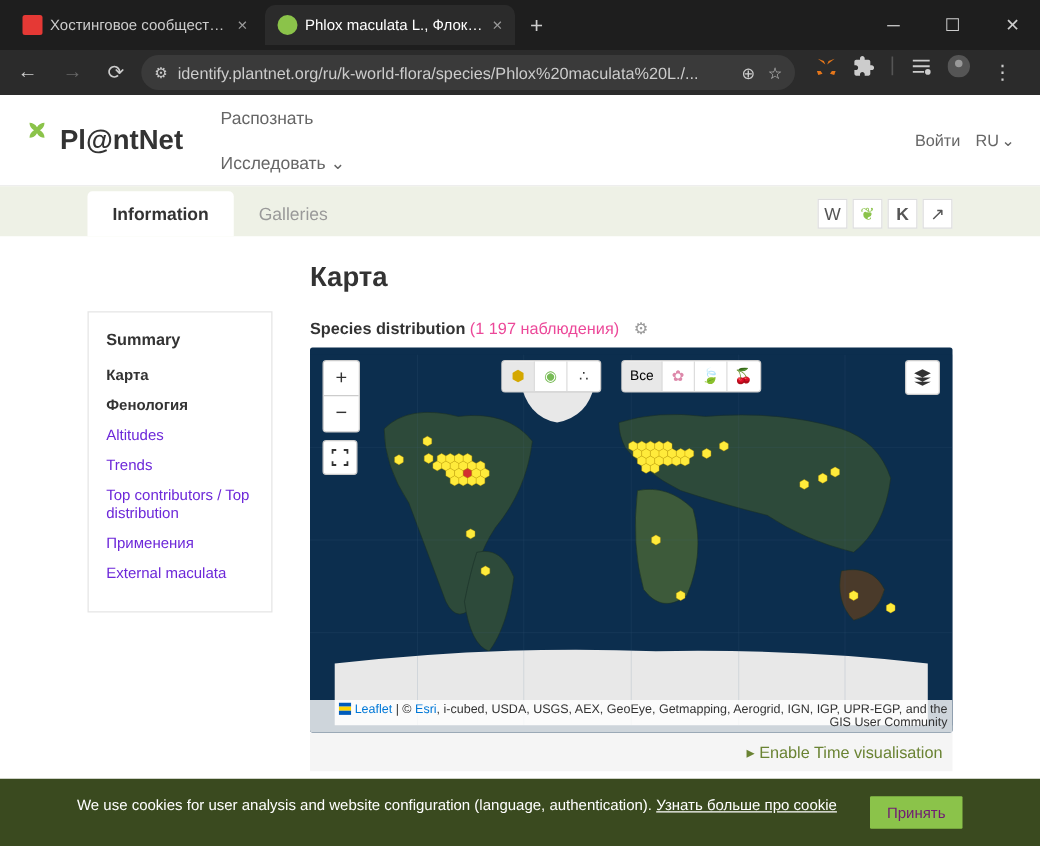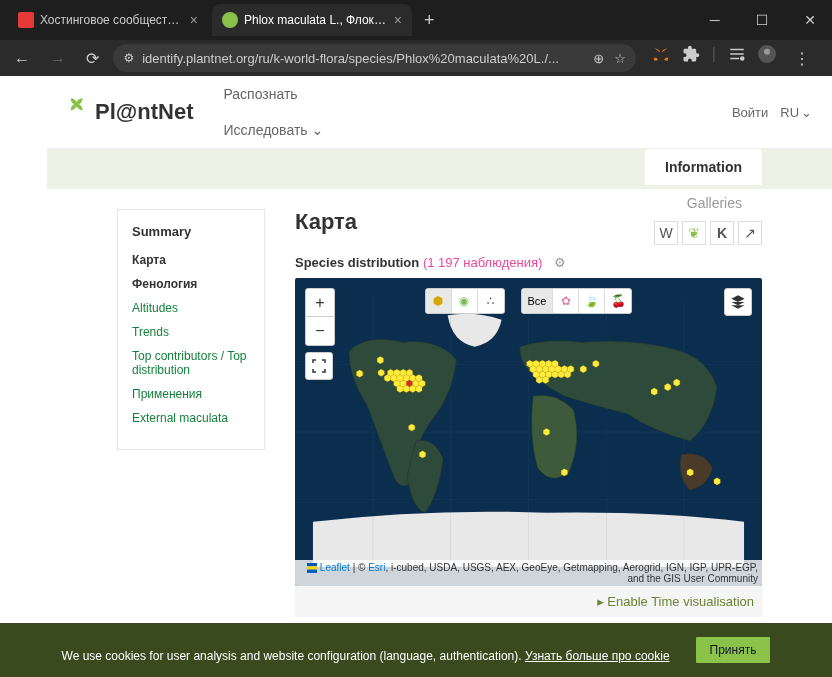--- a/index.html
+++ b/index.html
@@ -19,42 +19,42 @@
 .navbar { background: #2b2b2b; height: 36px; display: flex; align-items: center; padding: 0 8px; gap: 8px; }
 .nav-btn { color: #ccc; cursor: pointer; padding: 4px 6px; font-size: 16px; }
 .url-bar { flex: 1; background: #3a3a3a; border-radius: 16px; height: 28px; display: flex; align-items: center; padding: 0 10px; color: #ccc; font-size: 13px; }
 .url-icon { margin-right: 8px; font-size: 12px; }
 .url-text { flex: 1; white-space: nowrap; overflow: hidden; text-overflow: ellipsis; }
 .url-actions { display: flex; gap: 10px; margin-left: 8px; }
 .ext-icons { display: flex; gap: 12px; padding: 0 8px; }
 .ext-icon { width: 18px; height: 18px; cursor: pointer; }
 
 
-.page { background: #fff; height: 601px; overflow-y: auto; position: relative; padding-left: 47px; }
+.page { background: #fff; height: 601px; overflow-y: auto; position: relative; }
 .header { display: flex; align-items: center; padding: 10px 20px; border-bottom: 1px solid #eee; }
 .logo { display: flex; align-items: center; font-size: 22px; font-weight: bold; color: #333; }
 .logo-icon { color: #8bc34a; margin-right: 4px; }
 .nav-links { display: flex; gap: 20px; margin-left: 30px; flex-direction: column; }
 .nav-link { color: #666; font-size: 14px; cursor: pointer; }
 .header-right { margin-left: auto; display: flex; align-items: center; gap: 12px; font-size: 13px; }
 .login-link { color: #666; cursor: pointer; margin-left: 44px; }
 .reg-btn { background: #8bc34a; color: #fff; padding: 7px 14px; border-radius: 3px; cursor: pointer; border: none; font-size: 13px; }
 .lang { color: #666; cursor: pointer; display: flex; align-items: center; gap: 2px; }
 
-.tabs-bar { background: #eef1e6; height: 40px; display: flex; align-items: flex-end; padding: 0 70px; flex-direction: column; }
+.tabs-bar { background: #eef1e6; height: 40px; display: flex; align-items: flex-end; padding: 0 70px; }
 .page-tab { padding: 10px 20px; color: #999; font-size: 14px; cursor: pointer; }
 .page-tab.active { background: #fff; color: #333; font-weight: bold; border-radius: 4px 4px 0 0; }
 .share-icons { margin-left: auto; display: flex; gap: 4px; padding-bottom: 6px; }
 .share-icon { width: 24px; height: 24px; background: #fff; border: 1px solid #ddd; display: flex; align-items: center; justify-content: center; font-size: 14px; cursor: pointer; color: #555; }
 
 .content { display: flex; padding: 20px 70px; gap: 30px; }
-.sidebar { width: 148px; flex-shrink: 0; }
+.sidebar { width: 148px; flex-shrink: 0; margin-top: 40px; }
 .sidebar-box { border: 1px solid #e5e5e5; padding: 14px; }
 .sidebar-title { font-weight: bold; font-size: 13px; color: #333; margin-bottom: 14px; }
-.sidebar-item { display: block; font-size: 12px; color: #15803d; margin-bottom: 10px; cursor: pointer; text-decoration: none; }
+.sidebar-item { display: block; font-size: 12px; color: #6d28d9; margin-bottom: 10px; cursor: pointer; text-decoration: none; }
 .sidebar-item.active { color: #333; font-weight: bold; }
 
 .main { flex: 1; }
 .main-title { font-size: 22px; font-weight: bold; color: #333; margin-bottom: 20px; }
 .dist-line { font-size: 13px; margin-bottom: 8px; }
 .dist-label { font-weight: bold; color: #333; }
 .dist-count { color: #ec4899; }
 .gear { color: #999; margin-left: 8px; cursor: pointer; }
 
 .map-container { position: relative; background: #0c2e4e; height: 308px; border-radius: 2px; overflow: hidden; }
@@ -67,23 +67,23 @@
 .map-controls-top { position: absolute; top: 10px; left: 50%; transform: translateX(-50%); display: flex; gap: 16px; }
 .control-group { display: flex; background: #fff; border: 1px solid #ccc; border-radius: 3px; overflow: hidden; }
 .control-btn { width: 26px; height: 24px; display: flex; align-items: center; justify-content: center; cursor: pointer; border-right: 1px solid #ddd; font-size: 12px; }
 .control-btn:last-child { border: none; }
 .control-btn.sel { background: #e8e8e8; }
 .layers-btn { position: absolute; top: 10px; right: 10px; width: 28px; height: 28px; background: #fff; border: 1px solid #ccc; border-radius: 3px; cursor: pointer; display: flex; align-items: center; justify-content: center; }
 .map-attr { position: absolute; bottom: 0; right: 0; left: 0; background: rgba(255,255,255,0.8); font-size: 10px; color: #333; padding: 2px 4px; text-align: right; }
 .map-attr a { color: #0078d7; }
 .time-bar { background: #f5f5f5; text-align: right; padding: 8px; font-size: 13px; color: #6a8333; cursor: pointer; }
 
-.cookie-bar { position: absolute; bottom: 0; left: 0; right: 0; background: #3a4a1f; color: #fff; padding: 14px 20px; display: flex; align-items: flex-end; justify-content: center; gap: 26px; font-size: 12px; }
+.cookie-bar { position: absolute; bottom: 0; left: 0; right: 0; background: #3a4a1f; color: #fff; padding: 14px 20px; display: flex; align-items: flex-start; justify-content: center; gap: 26px; font-size: 12px; }
 .cookie-link { text-decoration: underline; cursor: pointer; }
-.cookie-btn { background: #8bc34a; color: #0f172a; border: none; padding: 6px 14px; border-radius: 1px; cursor: pointer; font-size: 12px; }
+.cookie-btn { background: #8bc34a; color: #701a75; border: none; padding: 6px 14px; border-radius: 1px; cursor: pointer; font-size: 12px; }
 
 .hex { fill: #ffeb3b; stroke: #d4a800; stroke-width: 0.3; }
 .hex-red { fill: #d32f2f; }
 </style>
 </head>
 <body>
 
 <div class="titlebar">
   <div class="tab">
     <div class="tab-icon" style="background:#e53935;border-radius:2px;"></div>

